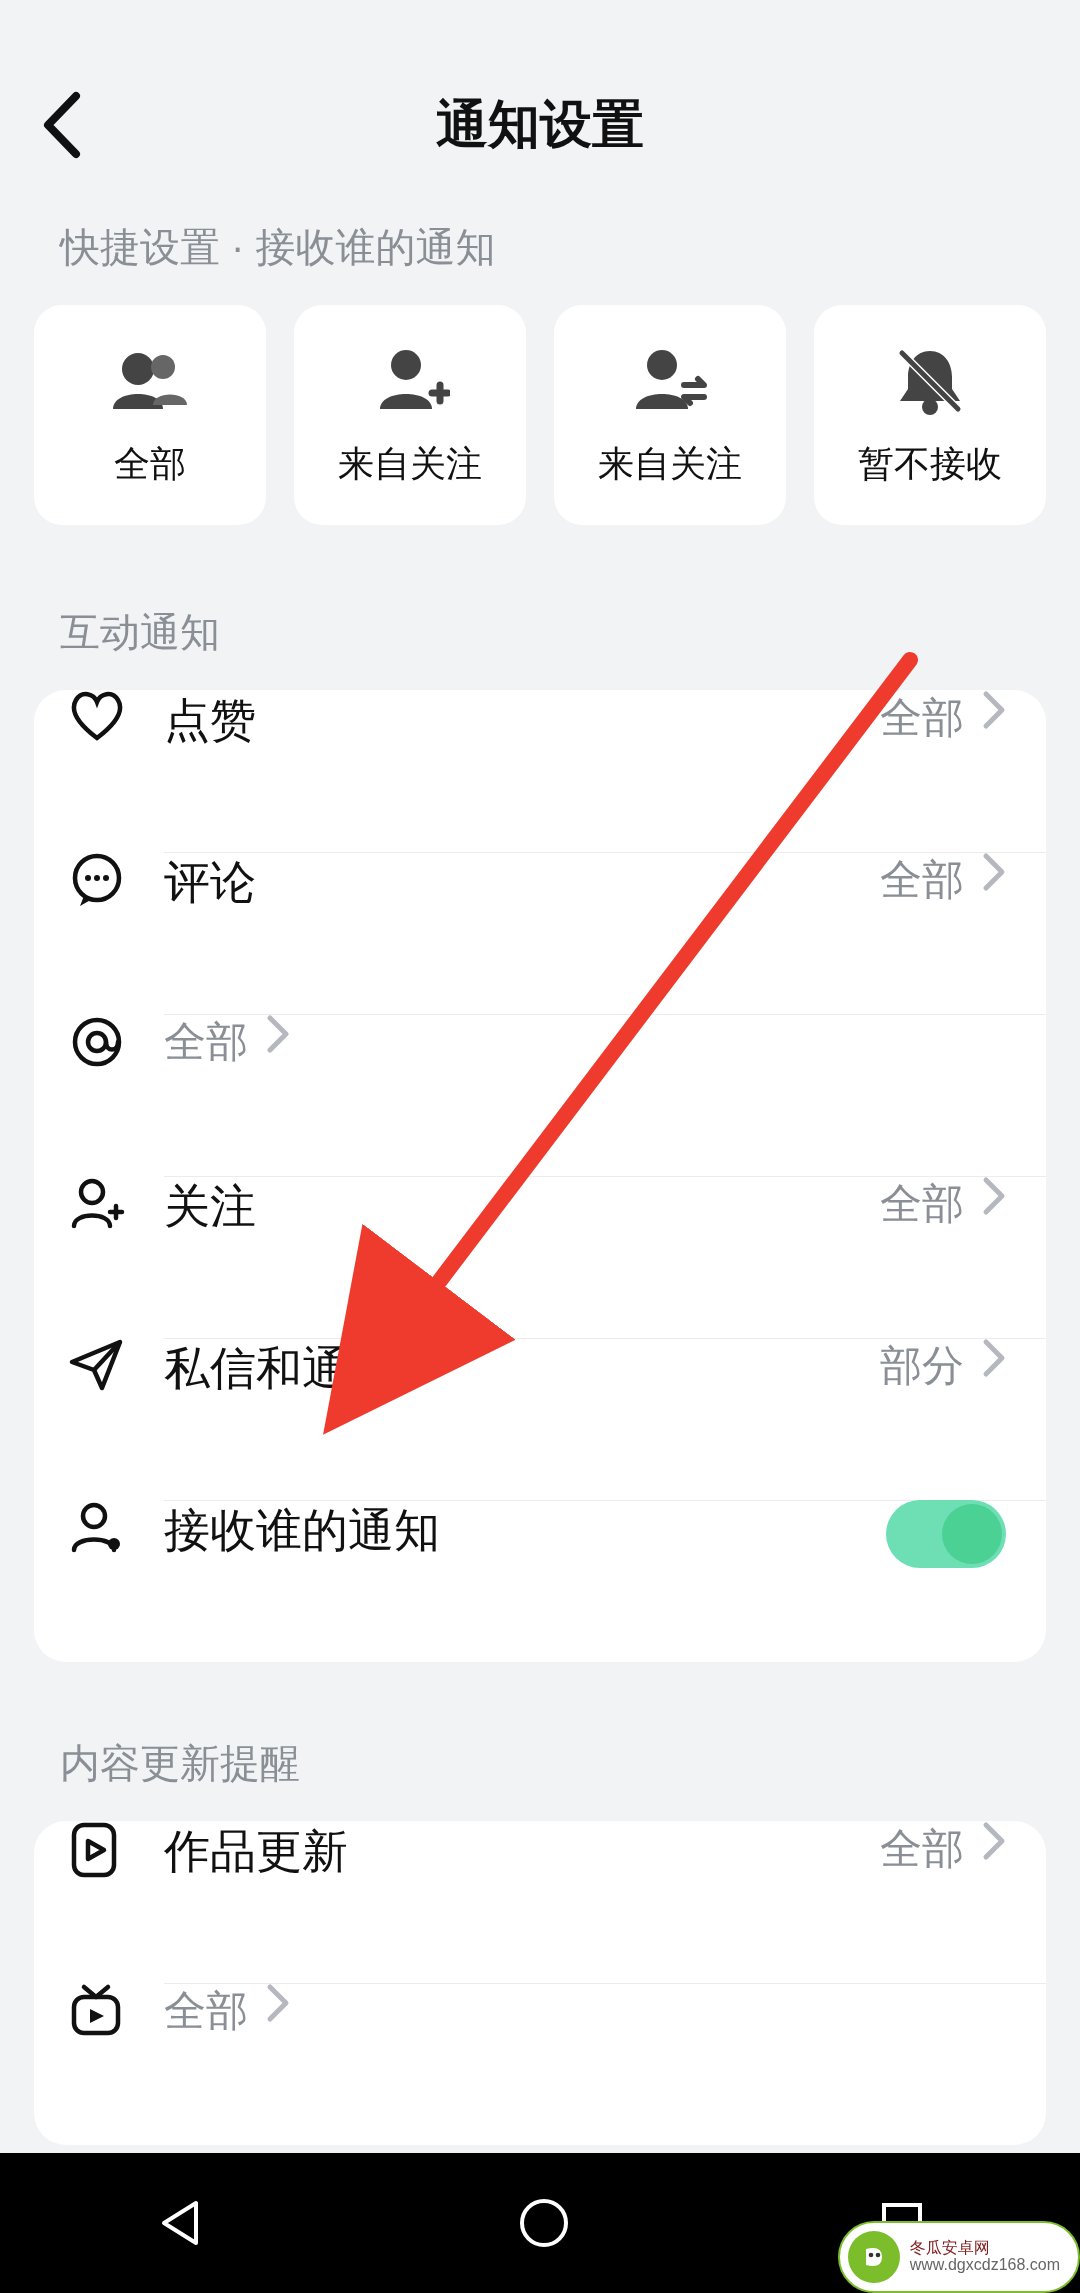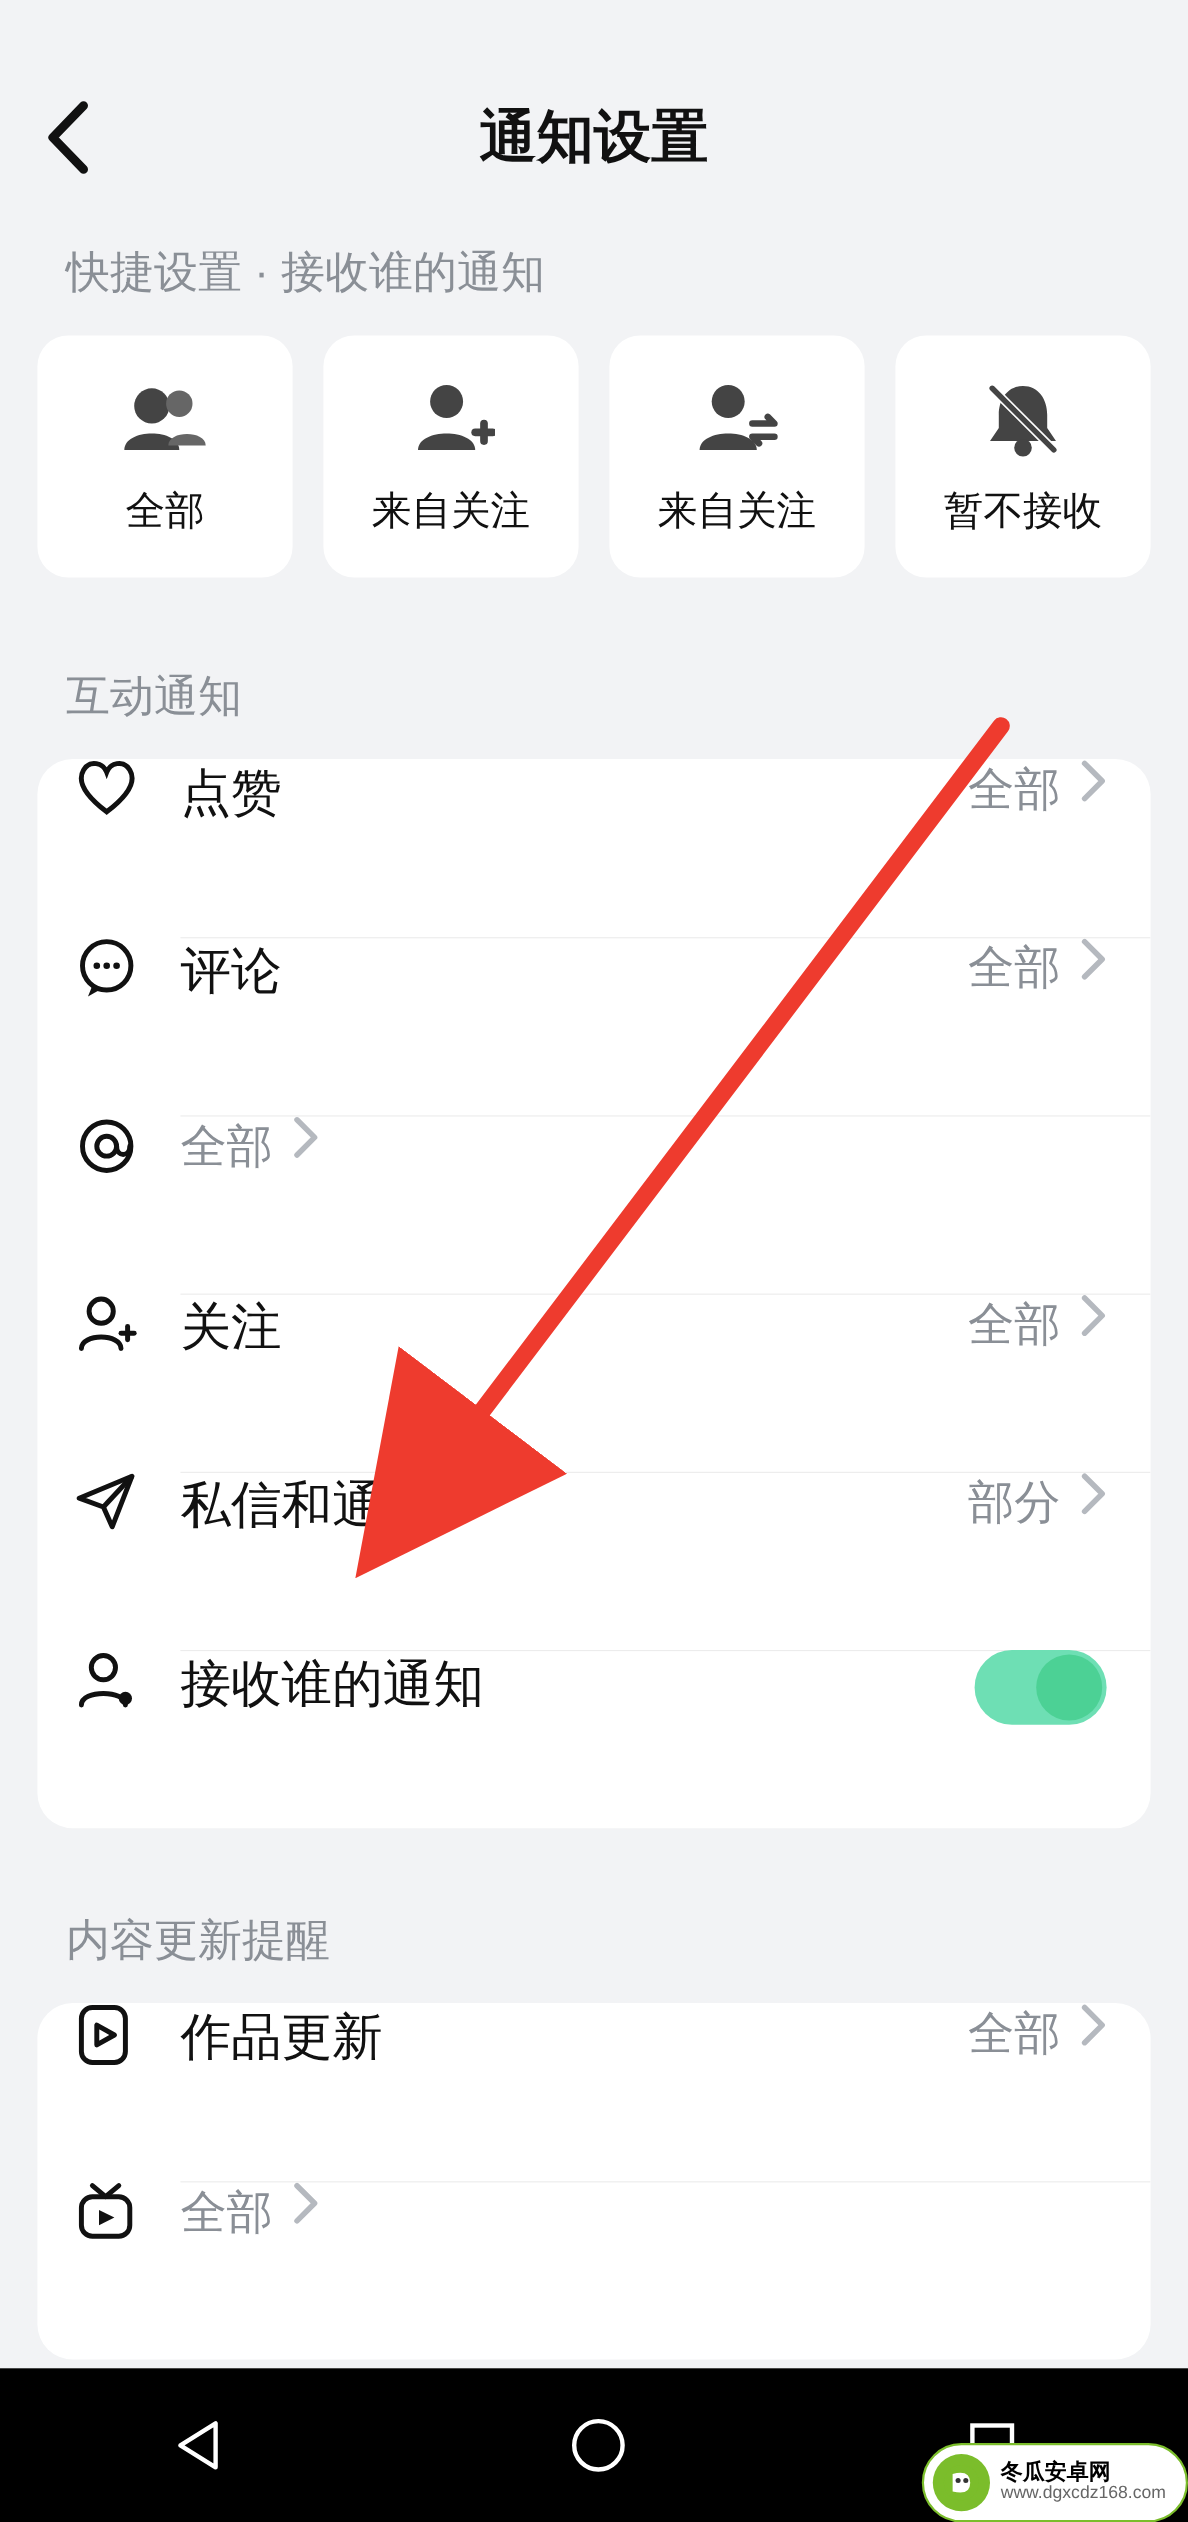--- a/index.html
+++ b/index.html
@@ -167,21 +167,21 @@
   }
   .watermark .logo {
     width: 52px; height: 52px;
     border-radius: 50%;
     background: #7bbd2b;
     display:flex; align-items:center; justify-content:center;
     position:relative;
   }
   .watermark .logo svg { display:block; }
   .watermark .wm-text { line-height:1.05; }
-  .watermark .wm-line1 { font-size: 20px; font-weight:700; color:#000000; }
+  .watermark .wm-line1 { font-size: 16px; font-weight:400; color:#7f1d1d; }
   .watermark .wm-line2 { font-size: 16px; color:#666; }
 
   svg { display:block; }
 </style>
 </head>
 <body>
 
 <div class="status-bar"></div>
 
 <div class="header">

